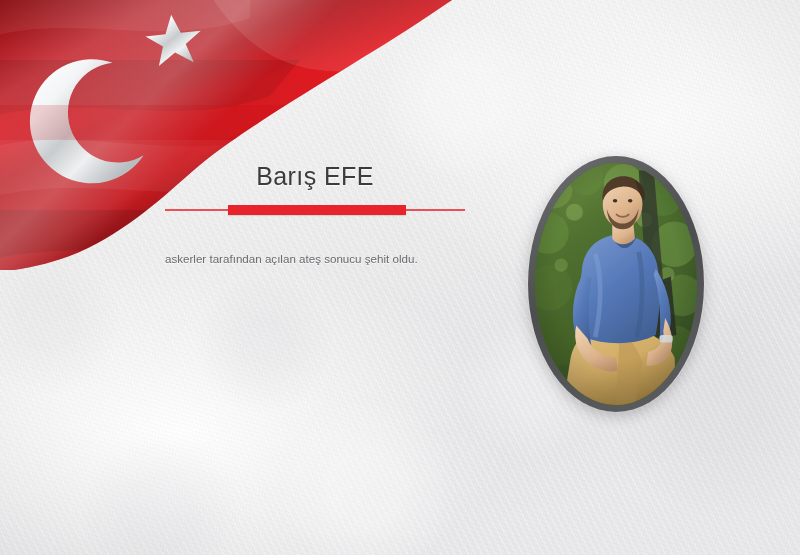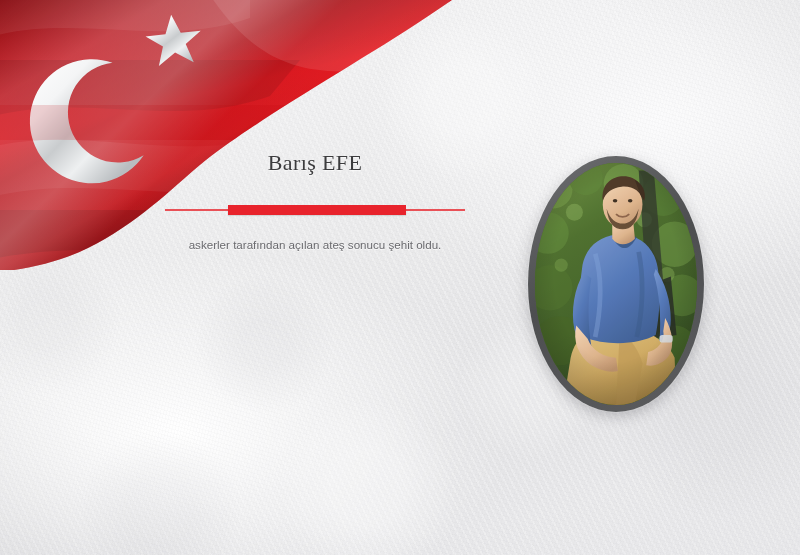--- a/index.html
+++ b/index.html
@@ -49,27 +49,26 @@
   }
 
   
   .flag{
     position:absolute;left:0;top:0;width:460px;height:270px;
   }
   .flag svg{display:block;width:100%;height:100%;}
 
   
   .title{
-    position:absolute;left:165px;top:152px;width:300px;
+    position:absolute;left:165px;top:164px;width:300px;
     text-align:center;
-    font-size:22px;font-weight:400;letter-spacing:.4px;
+    font-size:25px;font-weight:400;letter-spacing:.4px;
     color:#3c3c3e;line-height:1;
     text-shadow:0 1px 1px rgba(255,255,255,.75);
     white-space:nowrap;
-    font-family:Liberation Serif, serif;
   }
 
   
   .rule{position:absolute;left:165px;top:205px;width:300px;height:11px;}
   .rule .thin{
     position:absolute;left:0;top:4px;width:300px;height:2px;
     background:#e8434a;opacity:.92;
   }
   .rule .thick{
     position:absolute;left:63px;top:0;width:178px;height:10px;
@@ -79,21 +78,21 @@
 
   
   .body-copy{
     position:absolute;left:165px;top:236px;width:300px;
     font-size:11.6px;line-height:17.8px;
     color:#6a6a6e;
     text-align:justify;
     text-shadow:0 1px 0 rgba(255,255,255,.7);
   }
   .body-copy p{margin:0;}
-  .body-copy p:last-child{text-align:center;}
+  .body-copy p:last-child{text-align:left;margin-top:14px;}
 
   
   .portrait{
     position:absolute;left:528px;top:156px;width:176px;height:256px;
   }
   .portrait .frame{
     position:absolute;inset:0;border-radius:50%;
     background:linear-gradient(150deg,#6e6f71 0%,#4d4e50 45%,#5c5d5f 100%);
     box-shadow:0 4px 14px rgba(70,70,75,.30), 0 0 0 1px rgba(255,255,255,.35);
   }

